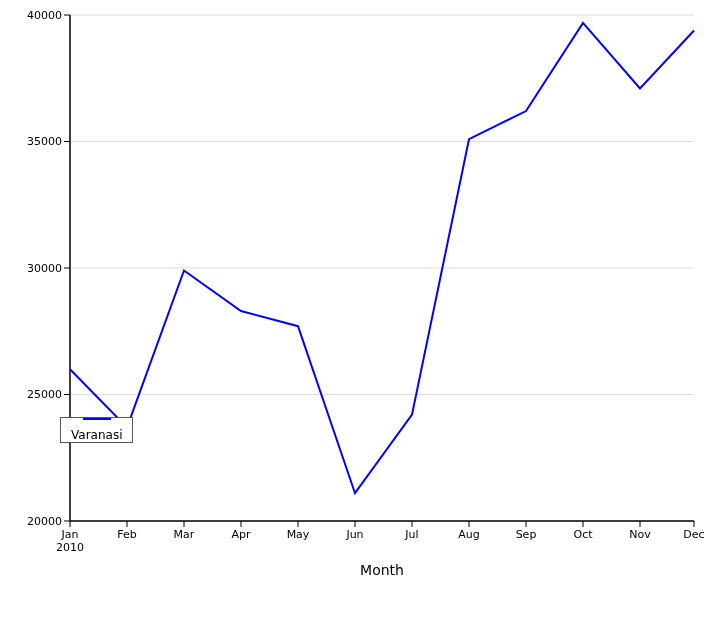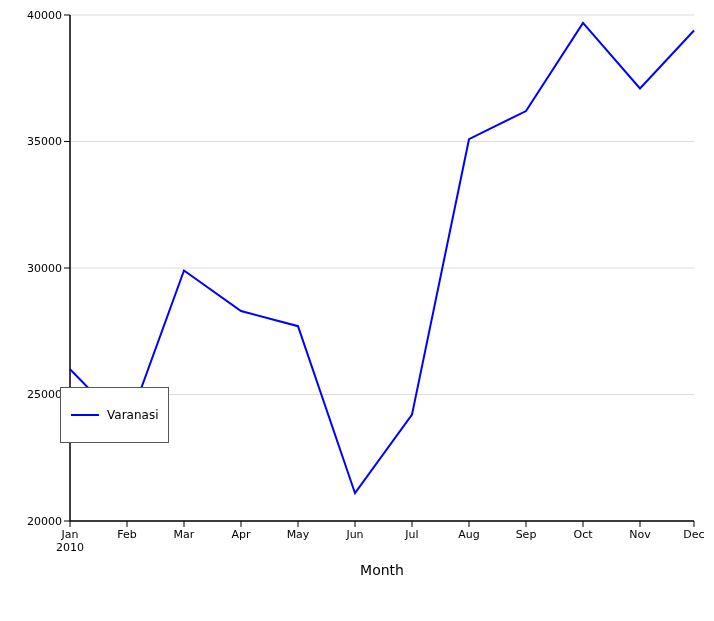--- a/index.html
+++ b/index.html
@@ -22,25 +22,26 @@
     }
     .tick-label {
       font-size: 11px;
       fill: #000;
     }
     .legend-box {
       position: absolute;
       bottom: 48px;
       left: 60px;
       border: 1px solid #555;
-      padding: 20px 10px;
+      padding: 0 10px;
       display: flex;
       align-items: center;
       gap: 8px;
       background: #fff;
+      flex-direction: column;
     }
     .legend-line {
       width: 28px;
       height: 2px;
       background: blue;
     }
     .legend-label {
       font-size: 12px;
     }
   </style>

